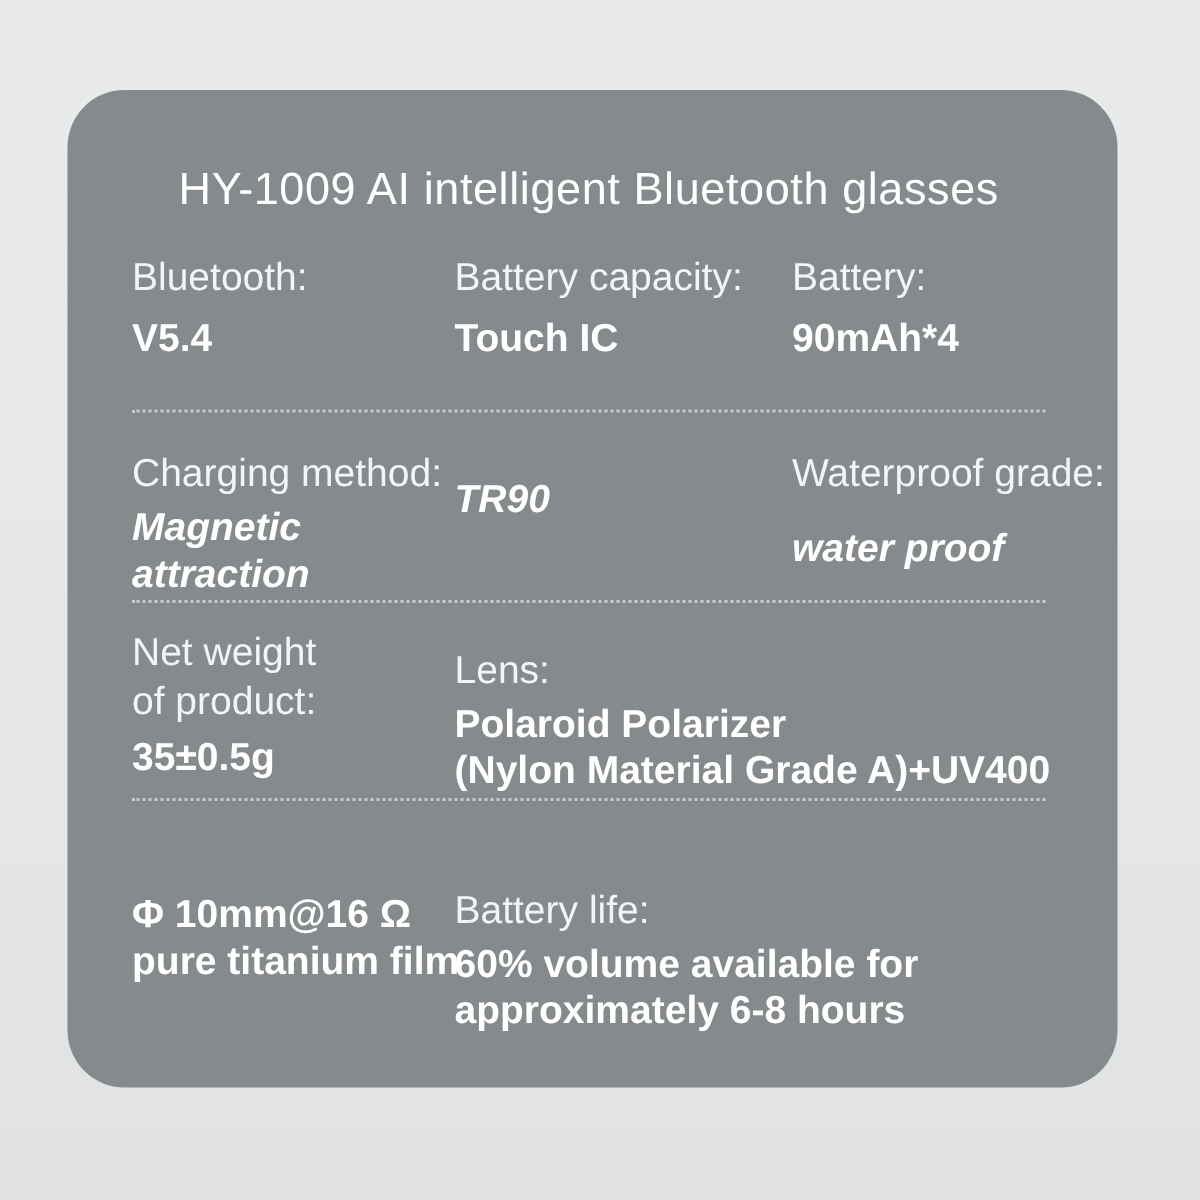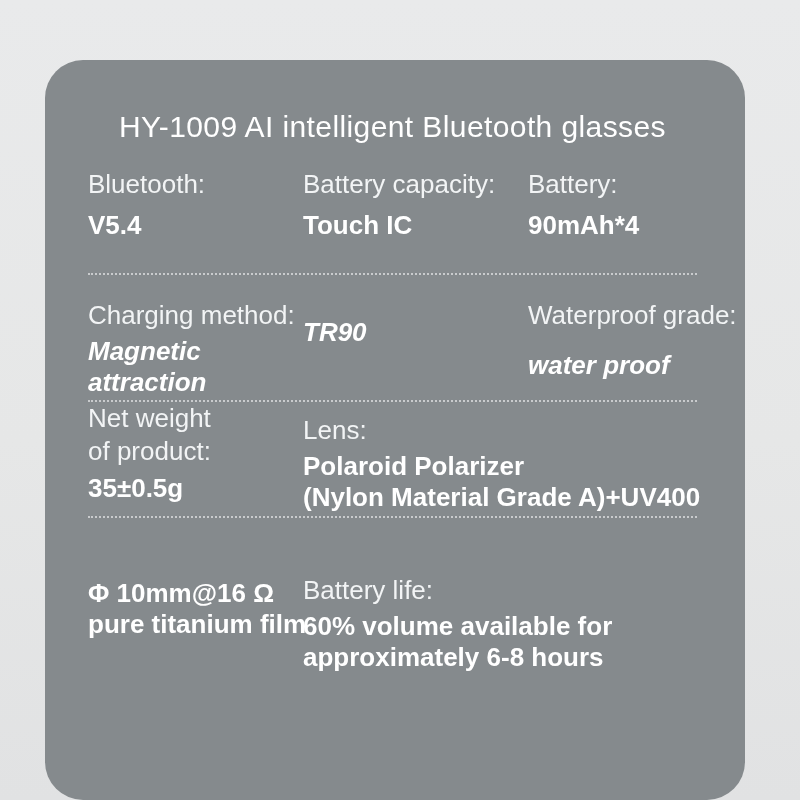--- a/index.html
+++ b/index.html
@@ -3,34 +3,34 @@
 <meta charset="utf-8">
 <style>
   * { margin:0; padding:0; box-sizing:border-box; }
   html,body { width:800px; height:800px; }
   body { font-family:"Liberation Sans", sans-serif; }
   .page {
     position:relative; width:800px; height:800px; overflow:hidden;
     background:linear-gradient(180deg, var(--page-bg,#e9eaeb) 0%, #e6e7e7 55%, #e1e2e3 100%);
   }
   .card {
-    position:absolute; left:45px; top:60px; width:700px; height:740px;
+    position:absolute; left:45px; top:60px; width:700px; height:665px;
     border-radius:38px; background:var(--card-bg,#858a8d);
     padding:0 48px 0 43px;
   }
   .title {
     padding-top:46px; text-align:center;
     font-size:30px; line-height:42px; font-weight:400; letter-spacing:0.4px;
     color:var(--value-text,#ffffff); white-space:pre;
   }
   .row { display:grid; grid-template-columns:215px 225px 1fr; }
   .row.two-col { grid-template-columns:215px 1fr; }
   .row-1 { margin-top:20px; }
   .row-2 { margin-top:24px; }
-  .row-3 { }
+  .row-3 { margin-top:16px; }
   .row-4 { margin-top:56px; }
   .label {
     font-size:26px; line-height:33px; font-weight:400;
     color:var(--label-text,#f2f4f5); white-space:pre;
   }
   .value {
     font-size:26px; line-height:32px; font-weight:700;
     color:var(--value-text,#ffffff); white-space:pre; margin-top:8px;
   }
   .row-2 .value { margin-top:4px; line-height:31px;font-style:italic; }

